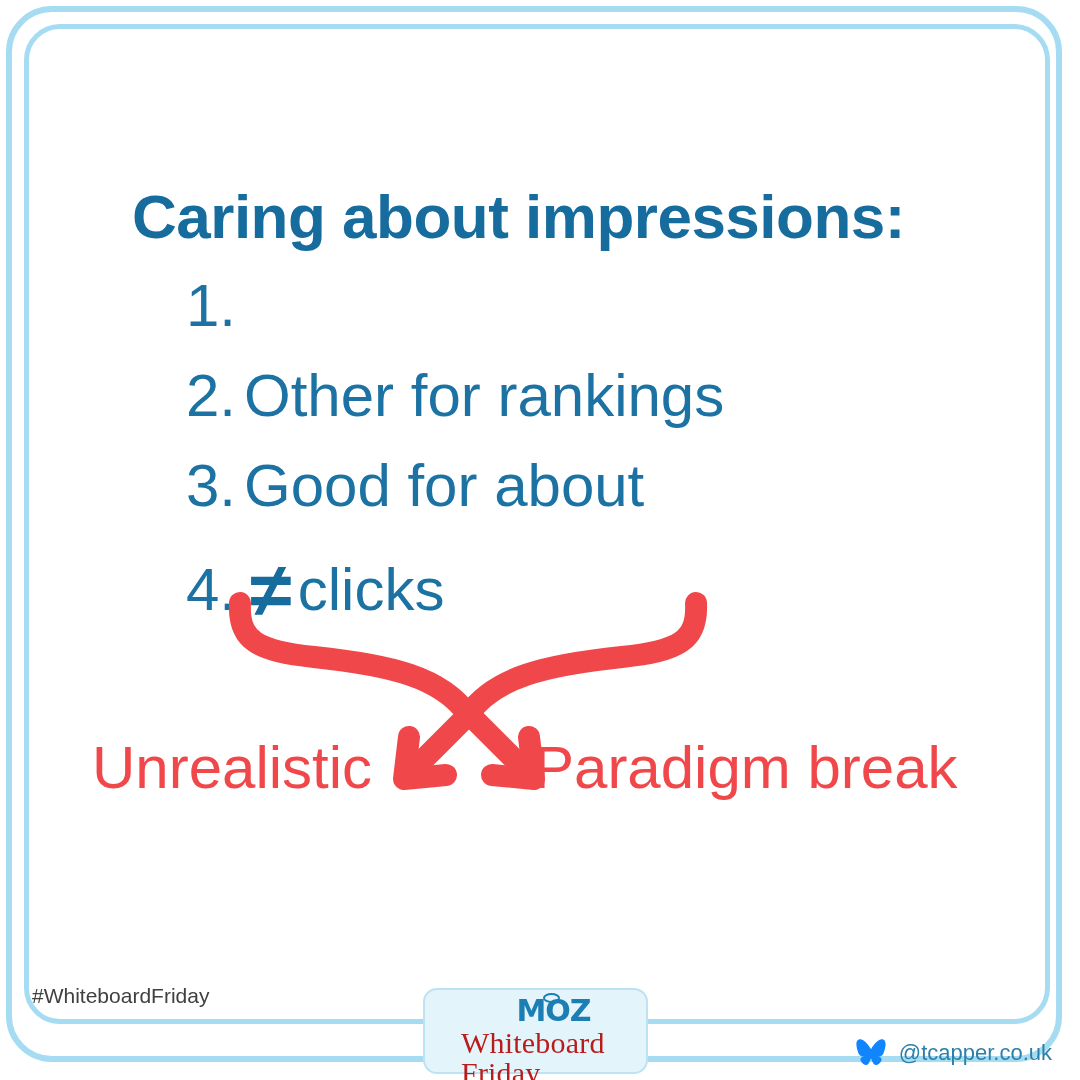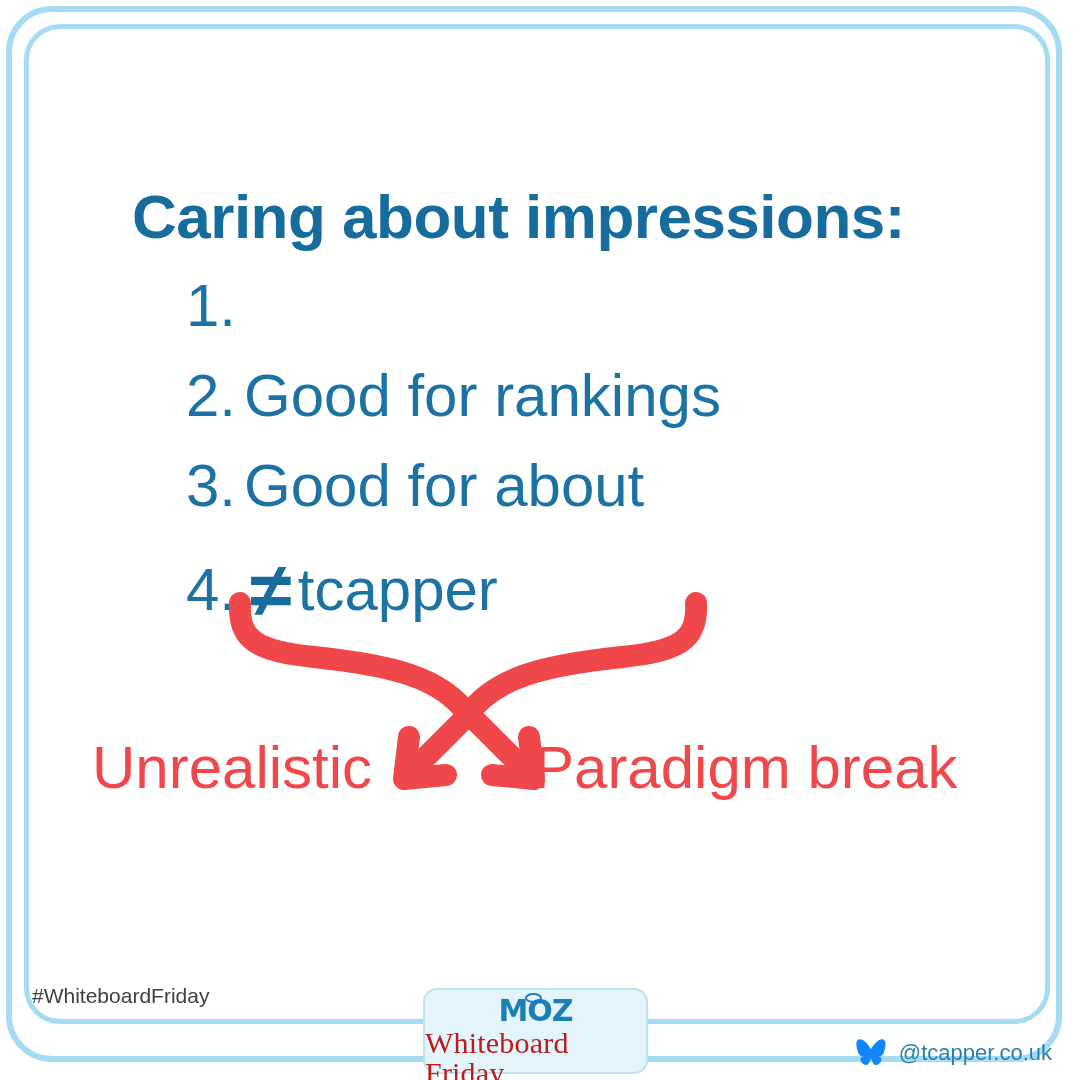--- a/index.html
+++ b/index.html
@@ -130,20 +130,21 @@
     height: 86px;
     background: #e4f4fb;
     border: 2px solid #bde3f2;
     border-radius: 14px;
     box-sizing: border-box;
     display: flex;
     flex-direction: column;
     align-items: center;
     justify-content: flex-start;
     padding-top: 6px;
+    padding-left: 36px;
   }
   .moz-word {
     font-family: "DejaVu Sans", sans-serif;
     font-size: 30px;
     font-weight: bold;
     color: #1b7fb5;
     letter-spacing: -1px;
     line-height: 1;
     position: relative;
   }
@@ -208,32 +209,32 @@
     <div class="headline">Caring about impressions:</div>
 
     <div class="list">
 
       <div class="list-item">
         <span class="li-num">1.</span>
       </div>
 
       <div class="list-item">
         <span class="li-num">2.</span>
-        <span class="li-text">Good for rankings</span>
+        <span class="li-text">Other for rankings</span>
       </div>
 
       <div class="list-item">
         <span class="li-num">3.</span>
         <span class="li-text">Good for about</span>
       </div>
 
       <div class="list-item">
         <span class="li-num">4.</span>
         <span class="neq">≠</span>
-        <span class="li-text">tcapper</span>
+        <span class="li-text">clicks</span>
       </div>
 
     </div>
 
     <svg class="arrow-svg" viewBox="0 0 520 215">
       <g fill="none" stroke="#f0484a" stroke-width="22" stroke-linecap="round" stroke-linejoin="round">
         <path d="M 30 18
                  C 28 56, 48 66, 104 72
                  C 180 80, 232 92, 258 130"></path>
         <path d="M 486 18

